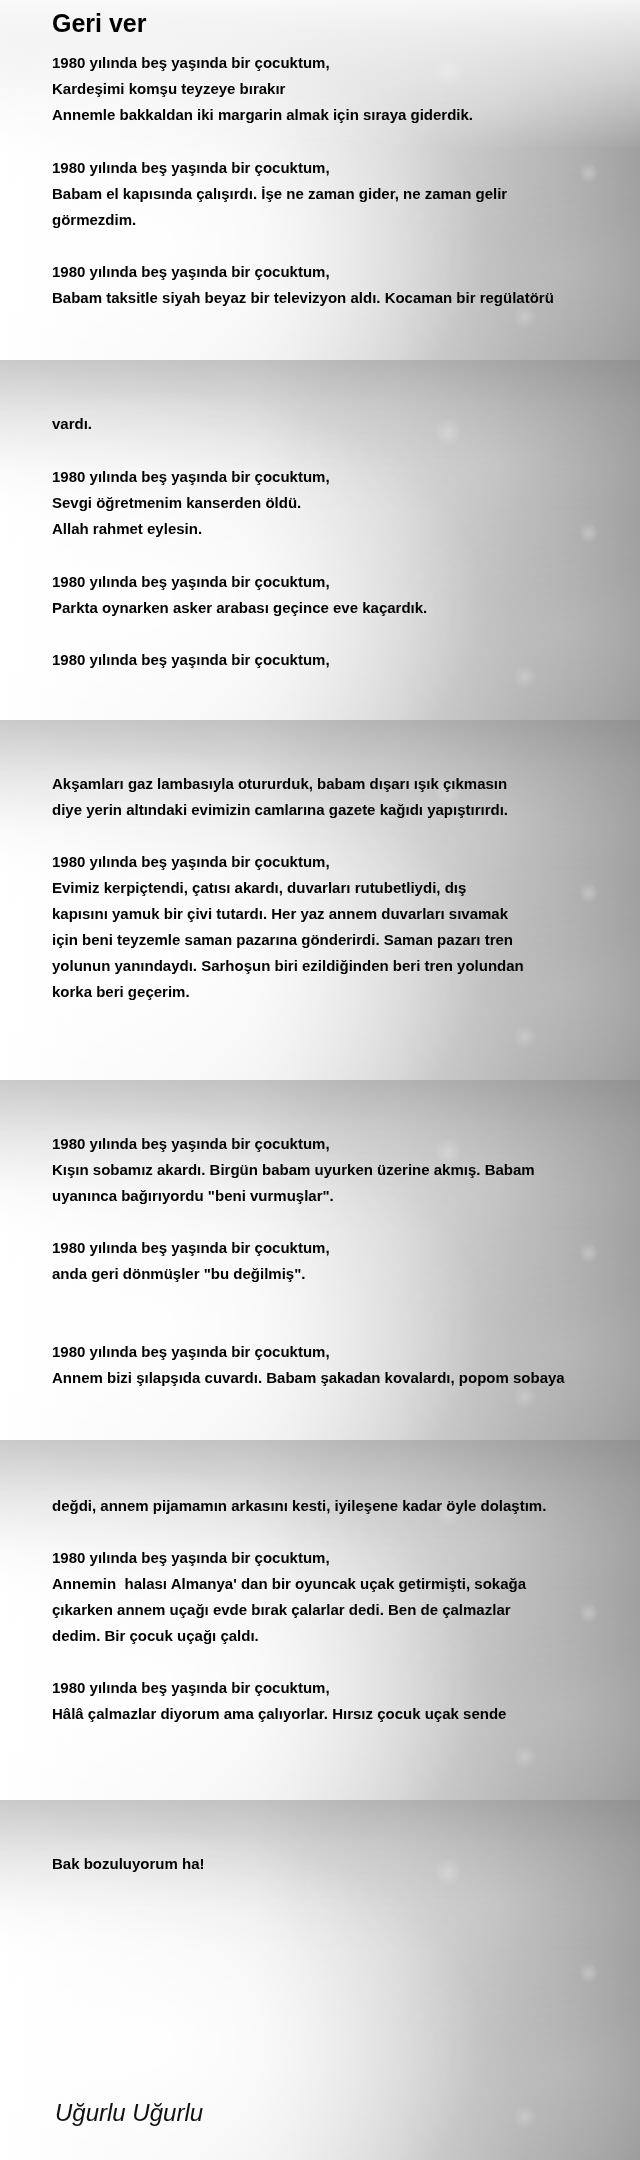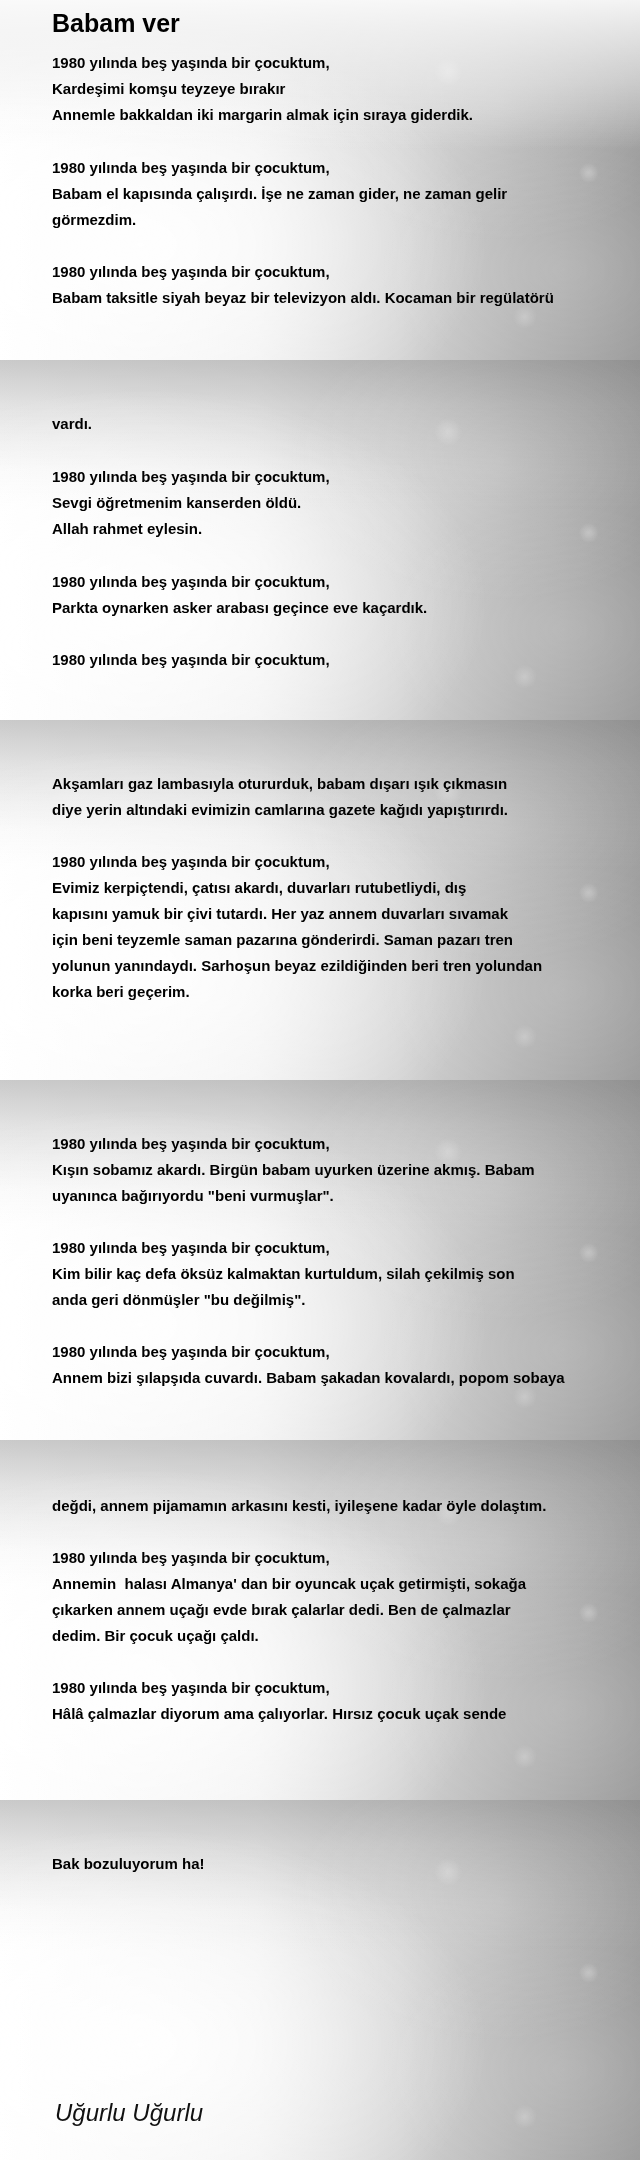--- a/index.html
+++ b/index.html
@@ -74,21 +74,21 @@
     white-space: pre;
   }
 </style>
 </head>
 <body>
 
 <div class="page">
   <div class="bg"></div>
   <div class="bg-top"></div>
 
-  <h1 class="title">Babam ver</h1>
+  <h1 class="title">Geri ver</h1>
 
   <div class="stanza" style="top:50px">
     <p class="line">1980 yılında beş yaşında bir çocuktum,</p>
     <p class="line">Kardeşimi komşu teyzeye bırakır</p>
     <p class="line">Annemle bakkaldan iki margarin almak için sıraya giderdik.</p>
   </div>
 
   <div class="stanza" style="top:155px">
     <p class="line">1980 yılında beş yaşında bir çocuktum,</p>
     <p class="line">Babam el kapısında çalışırdı. İşe ne zaman gider, ne zaman gelir</p>
@@ -122,33 +122,32 @@
   <div class="stanza" style="top:771px">
     <p class="line">Akşamları gaz lambasıyla otururduk, babam dışarı ışık çıkmasın</p>
     <p class="line">diye yerin altındaki evimizin camlarına gazete kağıdı yapıştırırdı.</p>
   </div>
 
   <div class="stanza" style="top:849px">
     <p class="line">1980 yılında beş yaşında bir çocuktum,</p>
     <p class="line">Evimiz kerpiçtendi, çatısı akardı, duvarları rutubetliydi, dış</p>
     <p class="line">kapısını yamuk bir çivi tutardı. Her yaz annem duvarları sıvamak</p>
     <p class="line">için beni teyzemle saman pazarına gönderirdi. Saman pazarı tren</p>
-    <p class="line">yolunun yanındaydı. Sarhoşun beyaz ezildiğinden beri tren yolundan</p>
+    <p class="line">yolunun yanındaydı. Sarhoşun biri ezildiğinden beri tren yolundan</p>
     <p class="line">korka beri geçerim.</p>
   </div>
 
   <div class="stanza" style="top:1131px">
     <p class="line">1980 yılında beş yaşında bir çocuktum,</p>
     <p class="line">Kışın sobamız akardı. Birgün babam uyurken üzerine akmış. Babam</p>
     <p class="line">uyanınca bağırıyordu "beni vurmuşlar".</p>
   </div>
 
   <div class="stanza" style="top:1235px">
     <p class="line">1980 yılında beş yaşında bir çocuktum,</p>
-    <p class="line">Kim bilir kaç defa öksüz kalmaktan kurtuldum, silah çekilmiş son</p>
     <p class="line">anda geri dönmüşler "bu değilmiş".</p>
   </div>
 
   <div class="stanza" style="top:1339px">
     <p class="line">1980 yılında beş yaşında bir çocuktum,</p>
     <p class="line">Annem bizi şılapşıda cuvardı. Babam şakadan kovalardı, popom sobaya</p>
   </div>
 
   <div class="stanza" style="top:1493px">
     <p class="line">değdi, annem pijamamın arkasını kesti, iyileşene kadar öyle dolaştım.</p>

